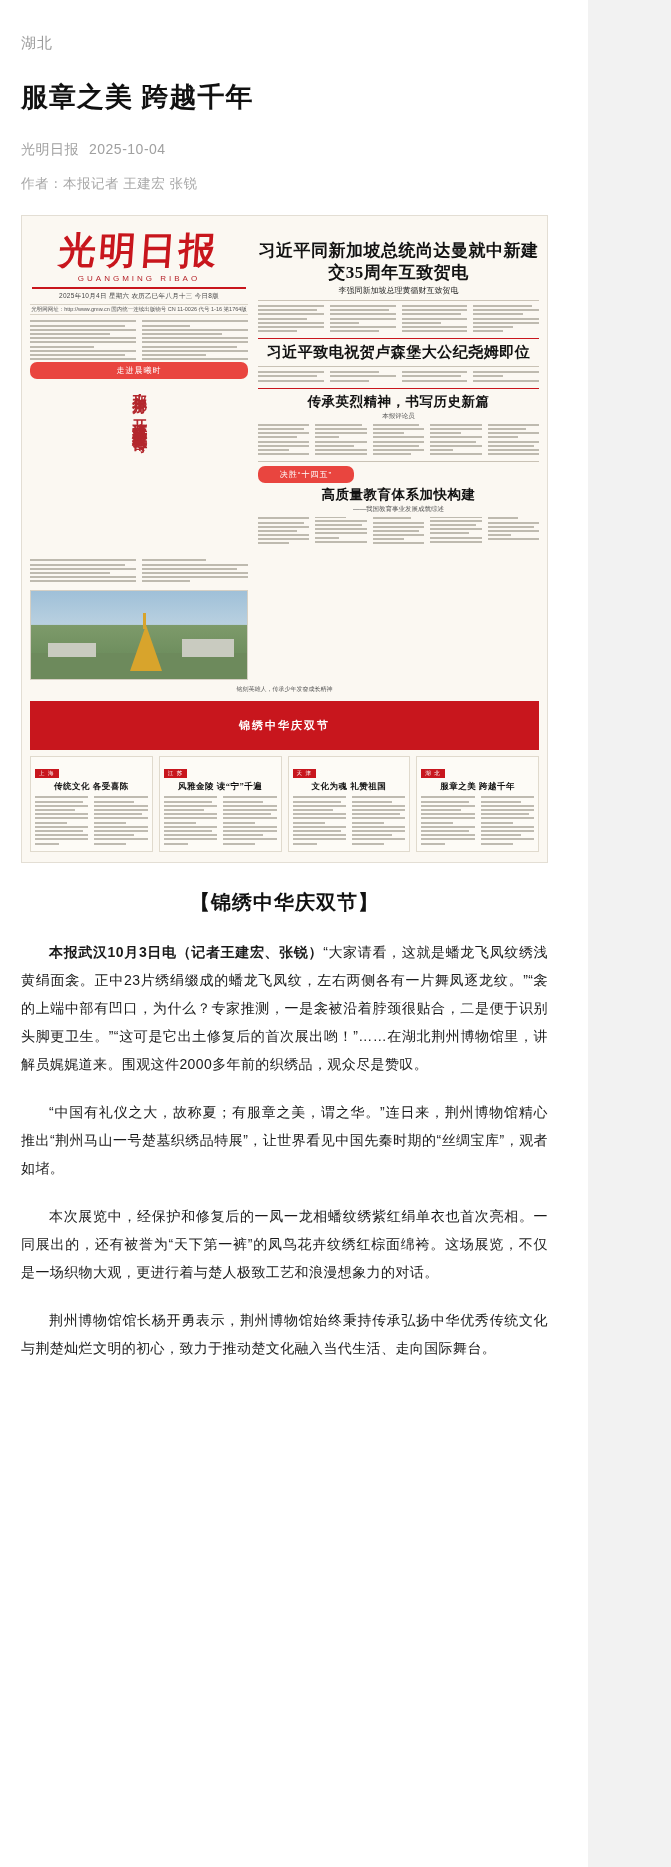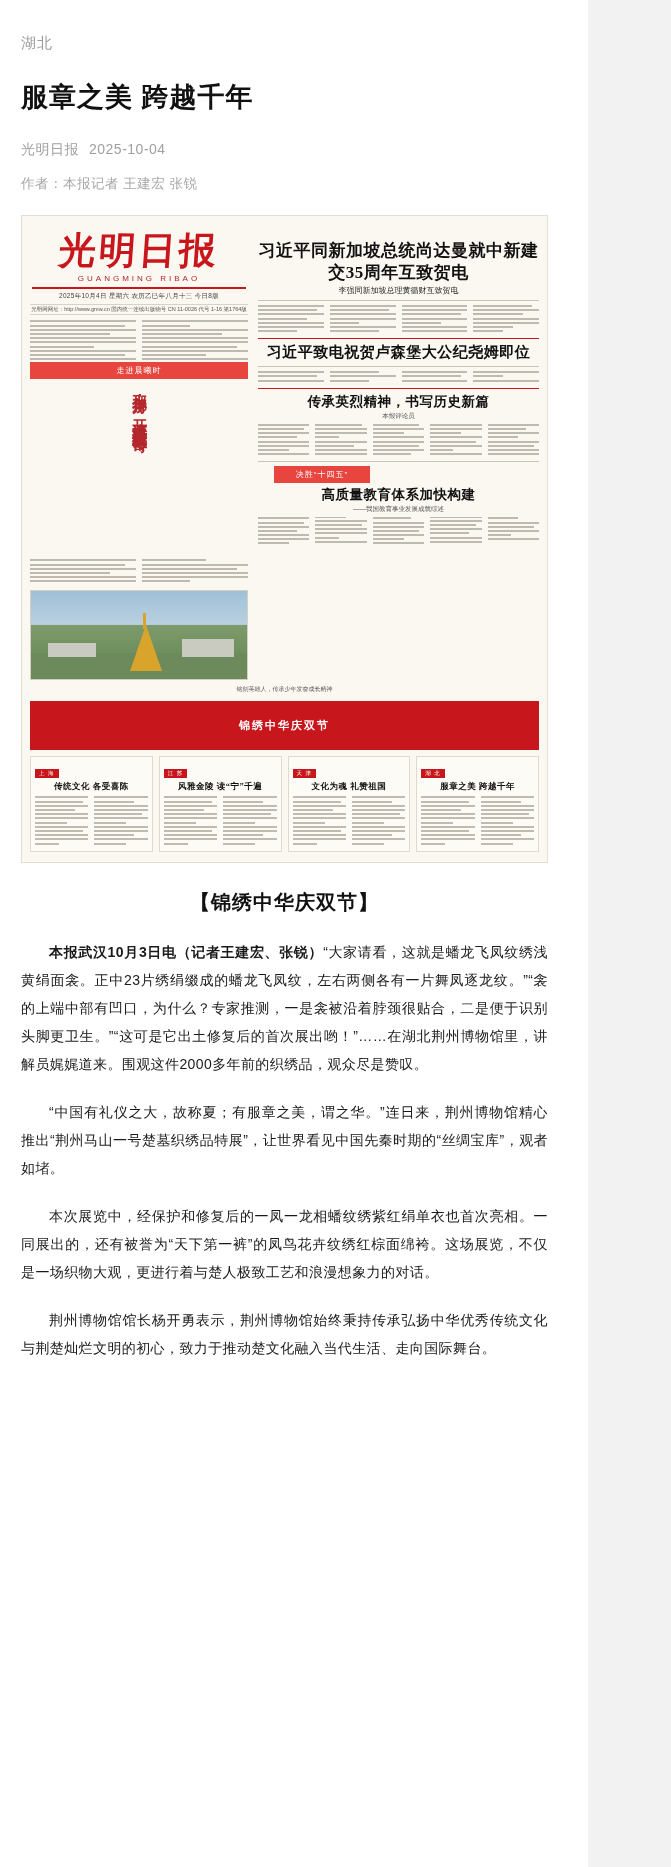--- a/index.html
+++ b/index.html
@@ -177,20 +177,21 @@
   .ln.s45 { width: 45%; }
 
   .promo {
     background: #e9453f;
     color: #fff;
     font-size: 8px;
     text-align: center;
     padding: 3px 2px;
     letter-spacing: 1px;
     margin-bottom: 4px;
+    border-radius: 7px;
   }
   .vtitle {
     writing-mode: vertical-rl;
     font-family: "Liberation Serif", "DejaVu Serif", serif;
     font-weight: 700;
     font-size: 15px;
     color: #b3272d;
     line-height: 1.15;
     letter-spacing: 2px;
     height: 170px;
@@ -469,21 +470,21 @@
               <div class="ln s75"></div>
               <div class="ln"></div>
               <div class="ln s60"></div>
             <div class="ln"></div>
               <div class="ln s90"></div>
               <div class="ln"></div>
               <div class="ln"></div>
           </div>
 
           <div class="rule-thin"></div>
-          <div class="promo" style="width:92px;margin:4px 0 3px 16px;">决胜“十四五”</div>
+          <div class="promo" style="width:92px;margin:4px 0 3px 0;">决胜“十四五”</div>
           <div class="hl-sec">高质量教育体系加快构建</div>
           <div class="hl-sec-sub">——我国教育事业发展成就综述</div>
 
           <div class="tc c5">
             <div class="ln"></div>
               <div class="ln s90"></div>
               <div class="ln"></div>
               <div class="ln s75"></div>
             <div class="ln"></div>
               <div class="ln"></div>

